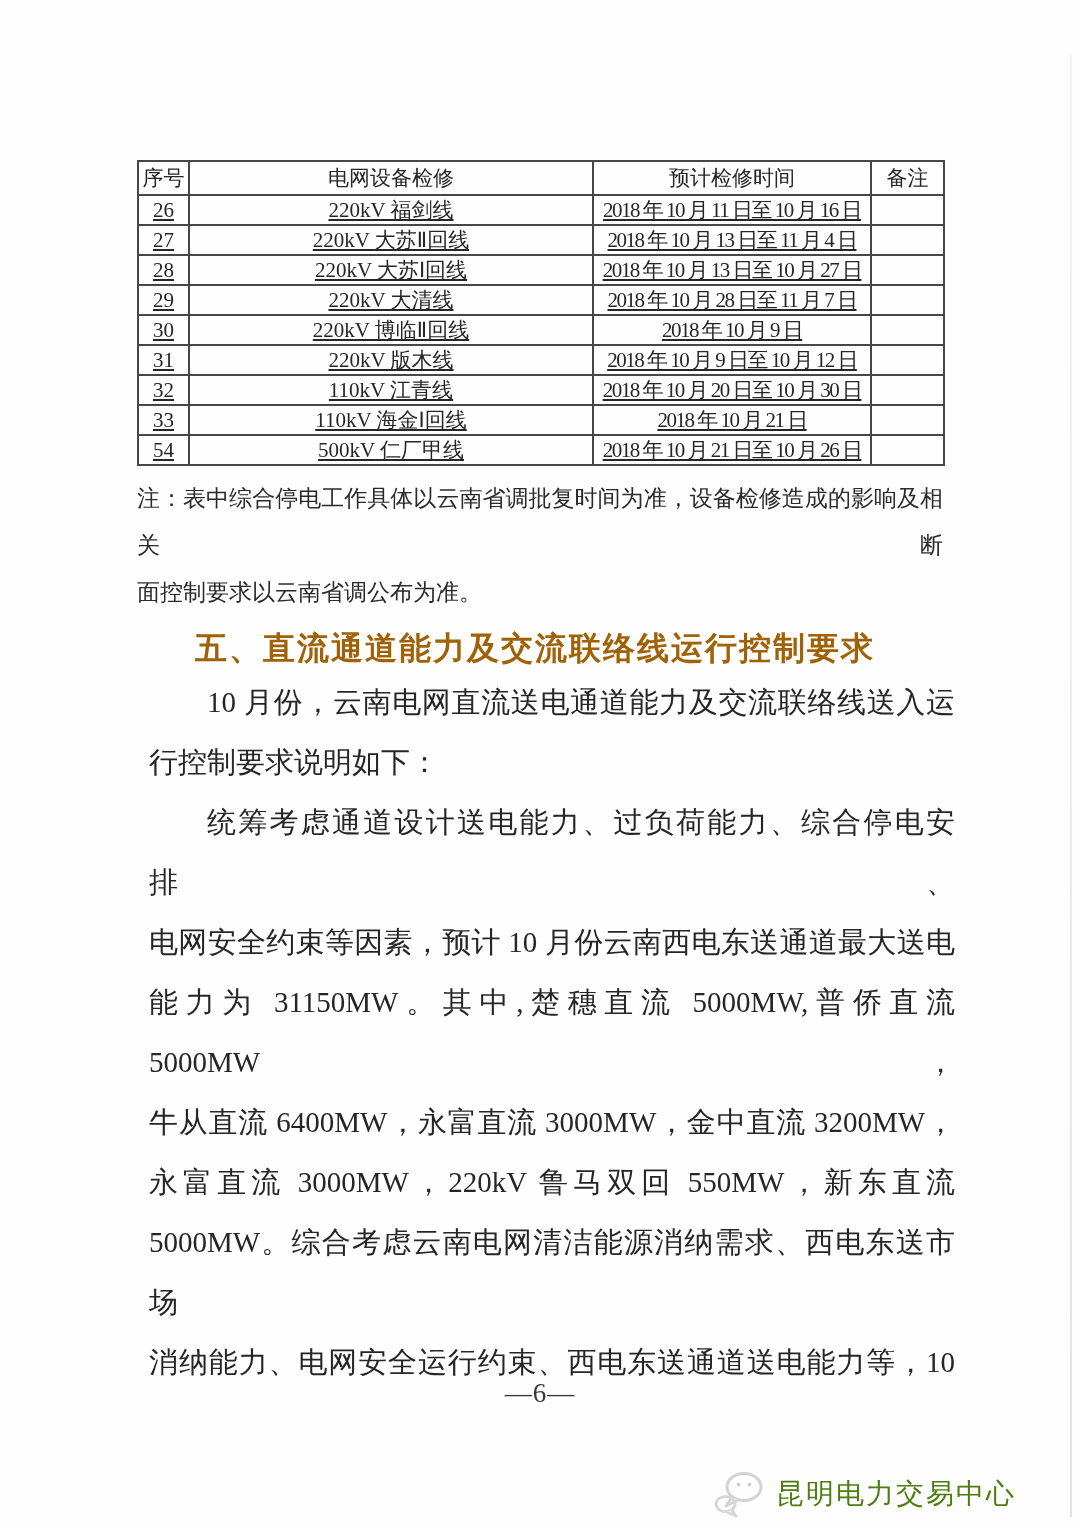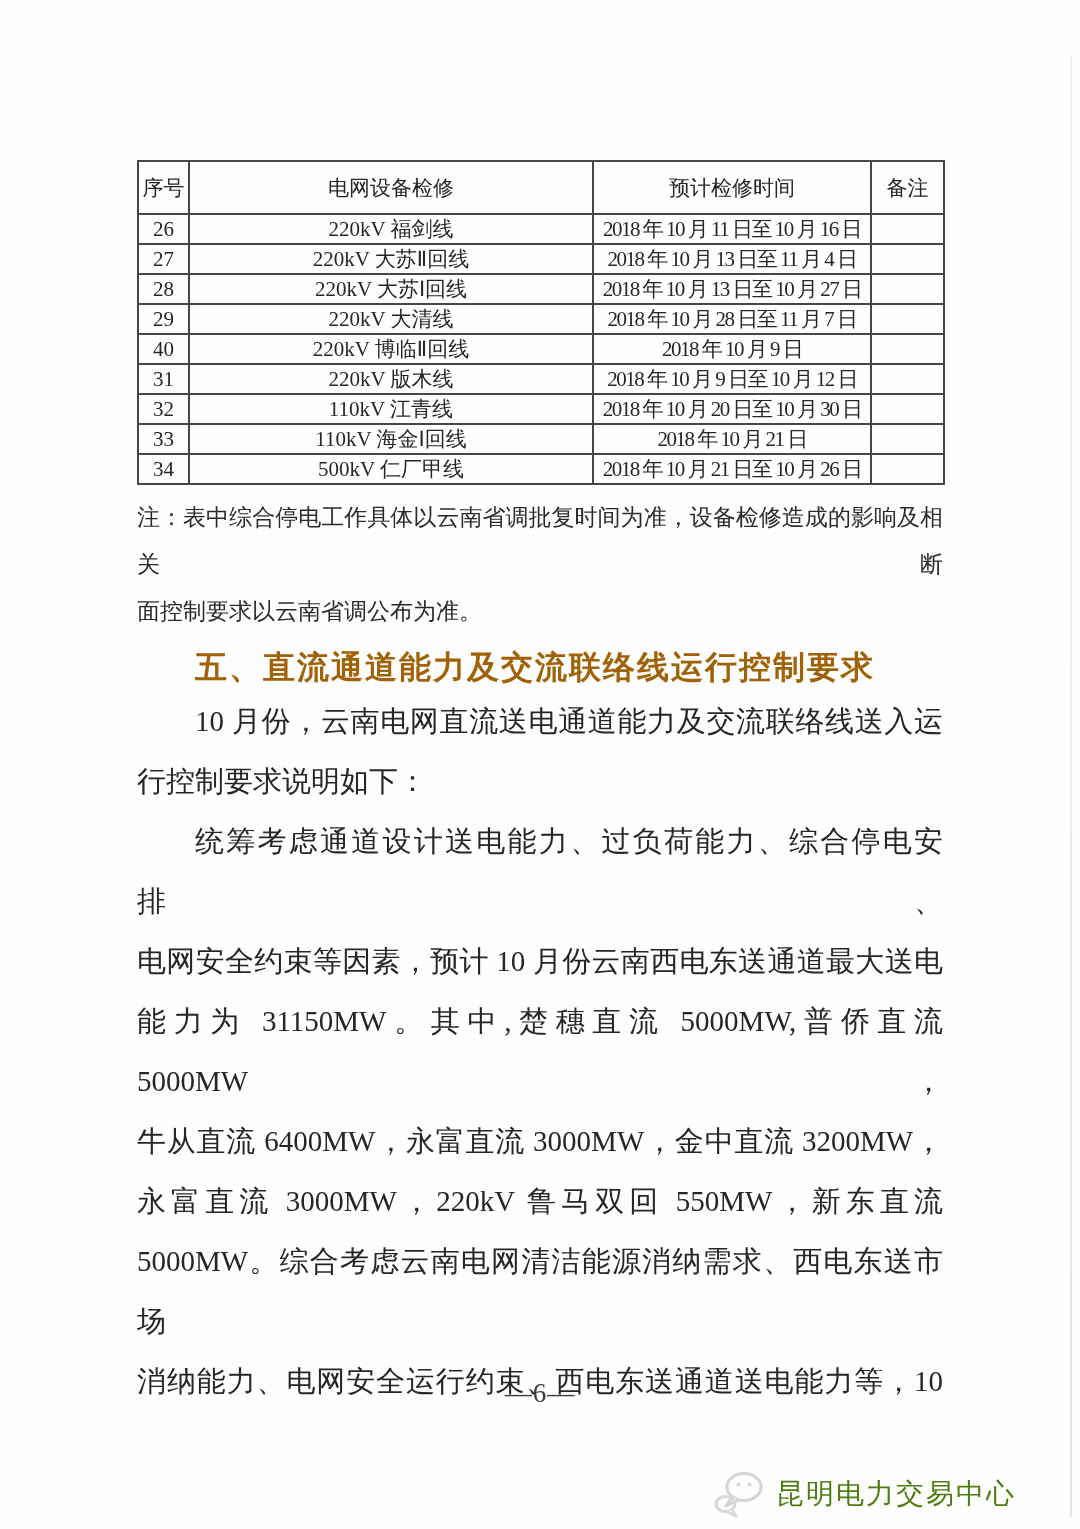--- a/index.html
+++ b/index.html
@@ -31,22 +31,22 @@
   table.maint th, table.maint td {
     border: 2px solid #474747;
     text-align: center;
     vertical-align: middle;
     font-size: 21px;
     font-weight: normal;
     padding: 0;
     overflow: hidden;
     white-space: nowrap;
   }
-  table.maint thead tr { height: 53px; }
-  table.maint tbody tr { height: 26px; }
+  table.maint thead tr { height: 34px; }
+  table.maint tbody tr { height: 26px; text-decoration: underline; }
   td.time-cell { letter-spacing: -1.5px; font-size: 20px; }
   
   .note {
     margin-top: 9px;
     font-size: 23px;
     line-height: 47px;
     color: #2a2a2a;
     width: 806px;
   }
   .stretch {
@@ -64,20 +64,21 @@
     letter-spacing: 2px;
     color: #a16207;
   }
   
   .bodytext {
     margin-top: 2px;
     font-size: 29px;
     line-height: 60px;
     color: #262626;
     width: 806px;
+    margin-left: 12px;
   }
   .line.indent { text-indent: 58px; }
   
   .page-number {
     position: absolute;
     top: 1378px;
     left: 0;
     width: 100%;
     text-align: center;
     font-size: 27px;
@@ -147,21 +148,21 @@
           <td class="time-cell">2018 年 10 月 13 日至 10 月 27 日</td>
           <td></td>
         </tr>
         <tr>
           <td>29</td>
           <td>220kV 大清线</td>
           <td class="time-cell">2018 年 10 月 28 日至 11 月 7 日</td>
           <td></td>
         </tr>
         <tr>
-          <td>40</td>
+          <td>30</td>
           <td>220kV 博临Ⅱ回线</td>
           <td class="time-cell">2018 年 10 月 9 日</td>
           <td></td>
         </tr>
         <tr>
           <td>31</td>
           <td>220kV 版木线</td>
           <td class="time-cell">2018 年 10 月 9 日至 10 月 12 日</td>
           <td></td>
         </tr>
@@ -171,21 +172,21 @@
           <td class="time-cell">2018 年 10 月 20 日至 10 月 30 日</td>
           <td></td>
         </tr>
         <tr>
           <td>33</td>
           <td>110kV 海金Ⅰ回线</td>
           <td class="time-cell">2018 年 10 月 21 日</td>
           <td></td>
         </tr>
         <tr>
-          <td>34</td>
+          <td>54</td>
           <td>500kV 仁厂甲线</td>
           <td class="time-cell">2018 年 10 月 21 日至 10 月 26 日</td>
           <td></td>
         </tr>
       </tbody>
     </table>
 
     <div class="note">
       <div class="stretch">注：表中综合停电工作具体以云南省调批复时间为准，设备检修造成的影响及相关断</div>
       <div>面控制要求以云南省调公布为准。</div>

